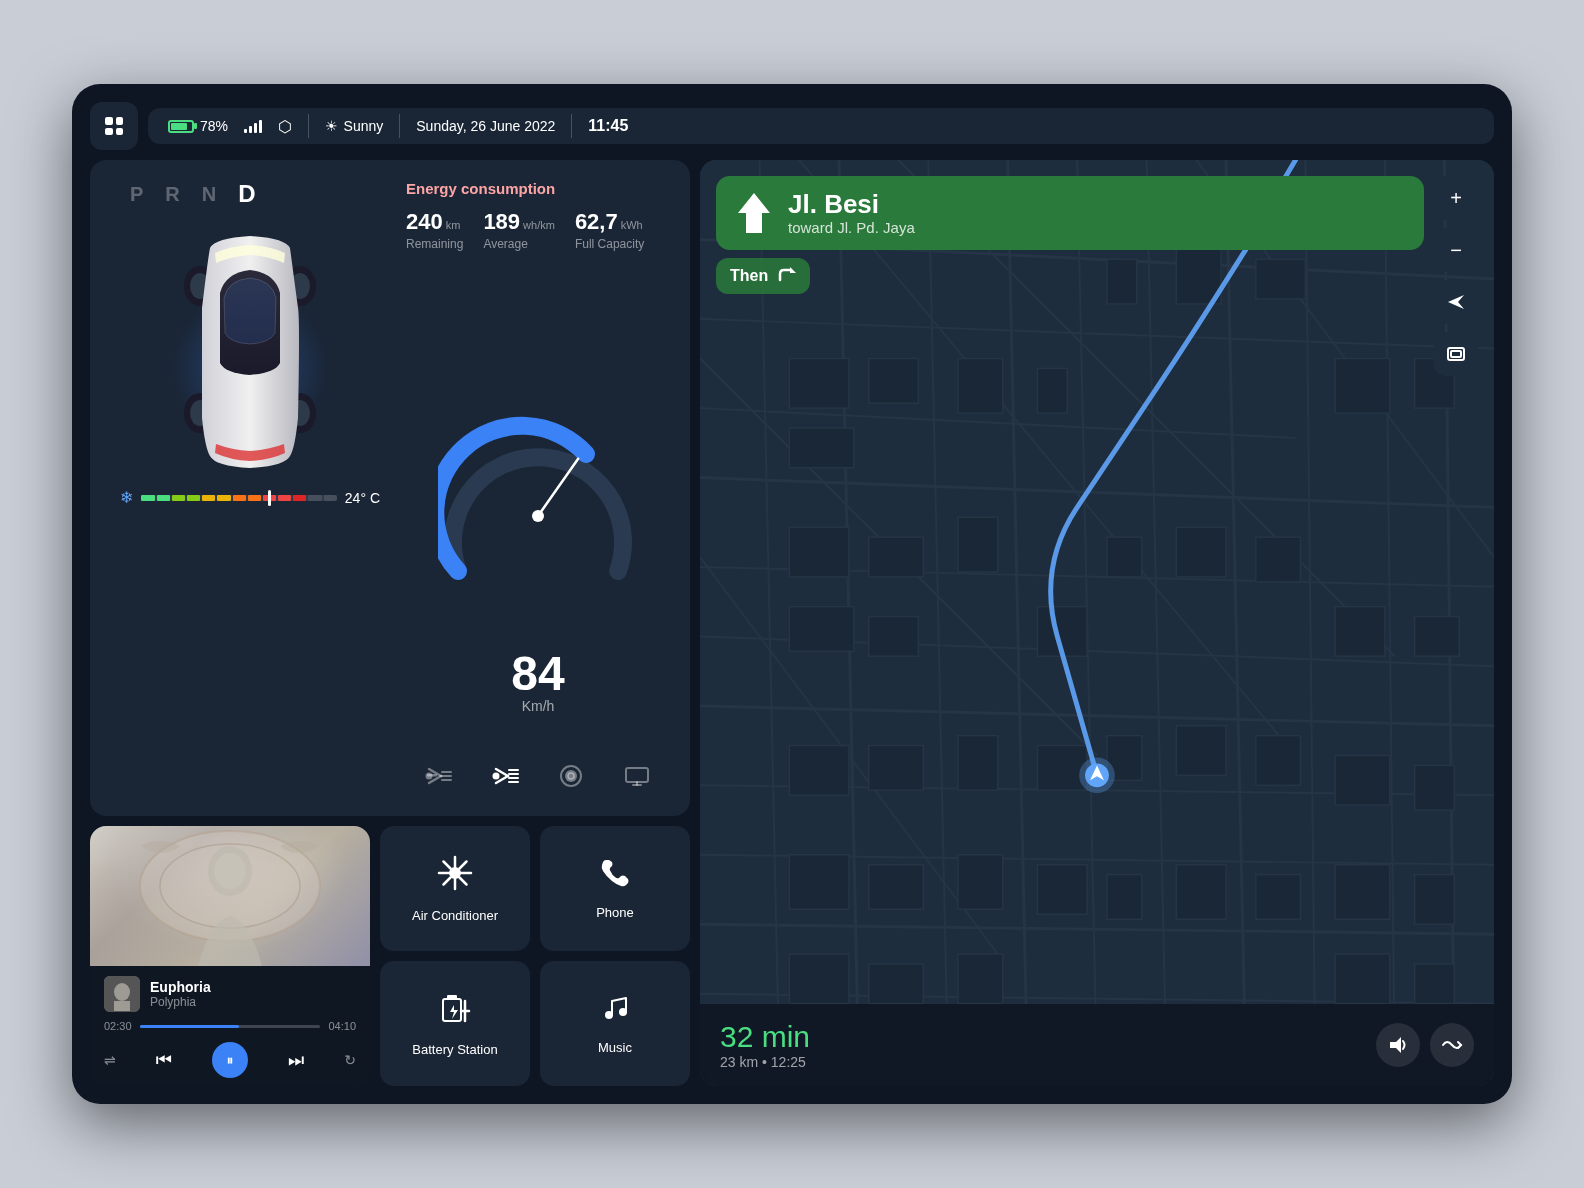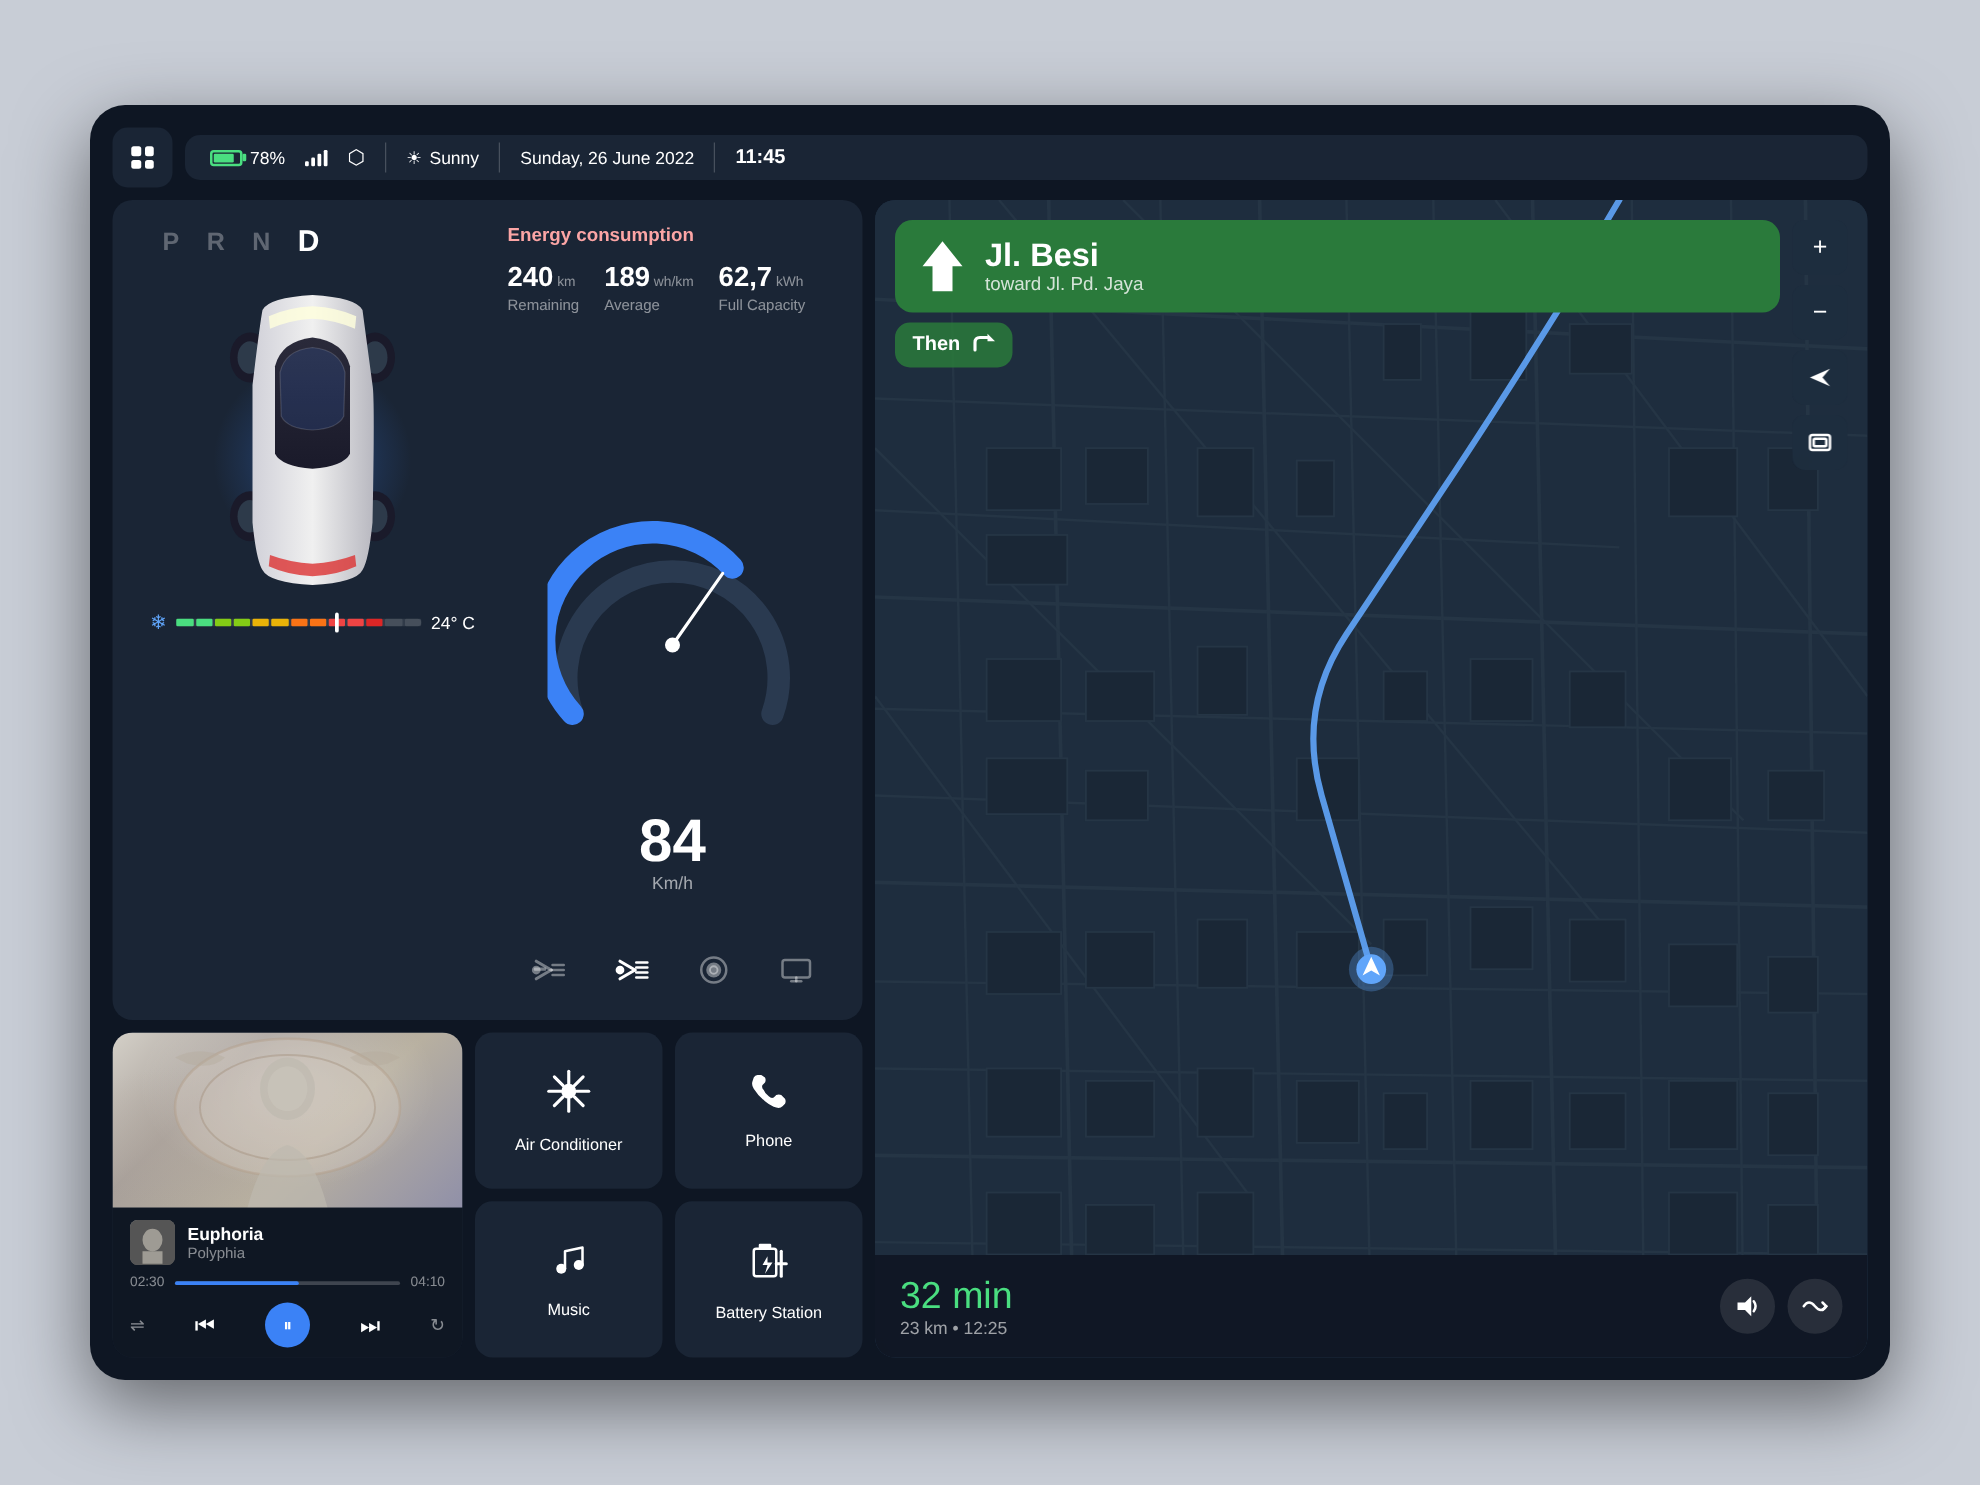--- a/index.html
+++ b/index.html
@@ -741,39 +741,39 @@
           <button class="action-btn">
             <span class="action-icon">
               <svg width="30" height="30" viewBox="0 0 30 30" fill="white">
                 <path d="M6,2 Q4,2 3,4 L2,7 Q1,10 3,13 Q6,18 12,23 Q17,27 21,28 Q24,29 26,27 L28,25 Q29,23 28,21 L25,18 Q23,17 21,18 L19,20 Q17,21 15,19 Q12,17 11,14 Q9,12 10,10 L12,8 Q13,6 12,4 L9,2 Q8,2 6,2Z" fill="white"></path>
               </svg>
             </span>
             <span class="action-label">Phone</span>
           </button>
           <button class="action-btn">
             <span class="action-icon">
-              <svg width="30" height="30" viewBox="0 0 30 30" fill="white">
-                <path d="M12,22 L12,8 L26,5 L26,19" stroke="white" stroke-width="2" fill="none" stroke-linecap="round" stroke-linejoin="round"></path>
-                <circle cx="9" cy="22" r="4" fill="white"></circle>
-                <circle cx="23" cy="19" r="4" fill="white"></circle>
-              </svg>
-            </span>
-            <span class="action-label">Music</span>
-          </button>
-          <button class="action-btn">
-            <span class="action-icon">
               <svg width="32" height="34" viewBox="0 0 32 34" fill="white">
                 <rect x="4" y="8" width="18" height="22" rx="2" stroke="white" stroke-width="2" fill="none"></rect>
                 <rect x="8" y="4" width="10" height="4" rx="1" fill="white"></rect>
                 <line x1="26" y1="10" x2="26" y2="30" stroke="white" stroke-width="2.5" stroke-linecap="round"></line>
                 <line x1="22" y1="20" x2="30" y2="20" stroke="white" stroke-width="2.5" stroke-linecap="round"></line>
                 <path d="M15,14 L11,21 L15,21 L13,28 L19,19 L15,19 Z" fill="white"></path>
               </svg>
             </span>
             <span class="action-label">Battery Station</span>
+          </button>
+          <button class="action-btn">
+            <span class="action-icon">
+              <svg width="30" height="30" viewBox="0 0 30 30" fill="white">
+                <path d="M12,22 L12,8 L26,5 L26,19" stroke="white" stroke-width="2" fill="none" stroke-linecap="round" stroke-linejoin="round"></path>
+                <circle cx="9" cy="22" r="4" fill="white"></circle>
+                <circle cx="23" cy="19" r="4" fill="white"></circle>
+              </svg>
+            </span>
+            <span class="action-label">Music</span>
           </button>
         </div>
       </div>
     </div>
 
     <div class="map-panel">
 
       <svg class="map-roads" viewBox="0 0 800 920" xmlns="http://www.w3.org/2000/svg" preserveAspectRatio="xMidYMid slice">
         <rect width="800" height="920" fill="#1e2d3e"></rect>
 

